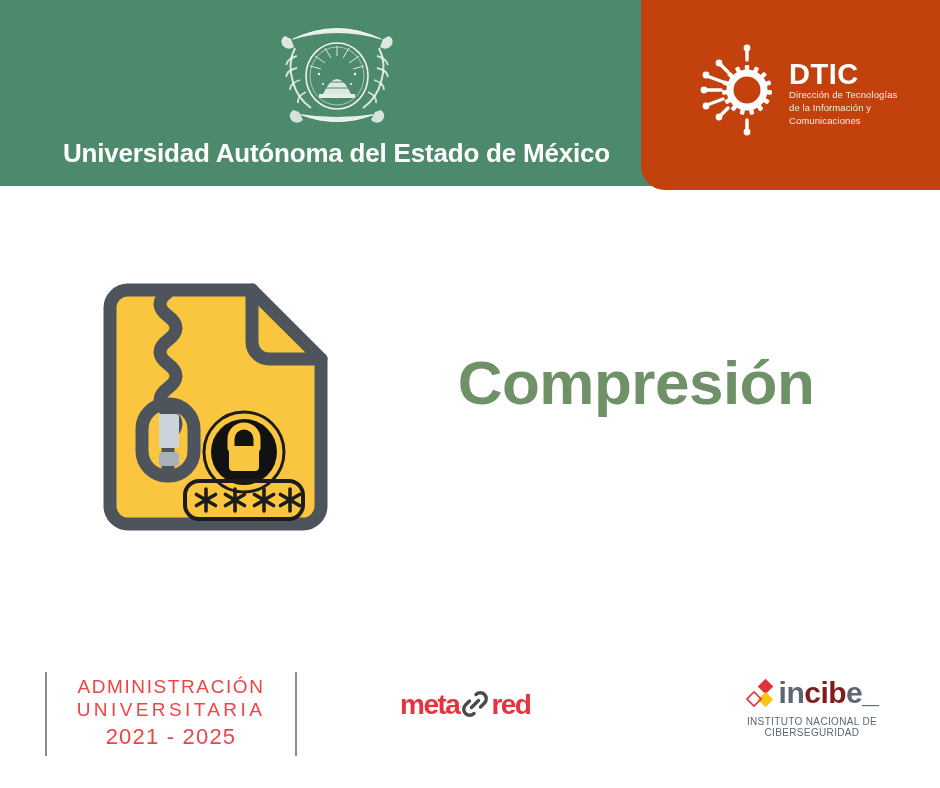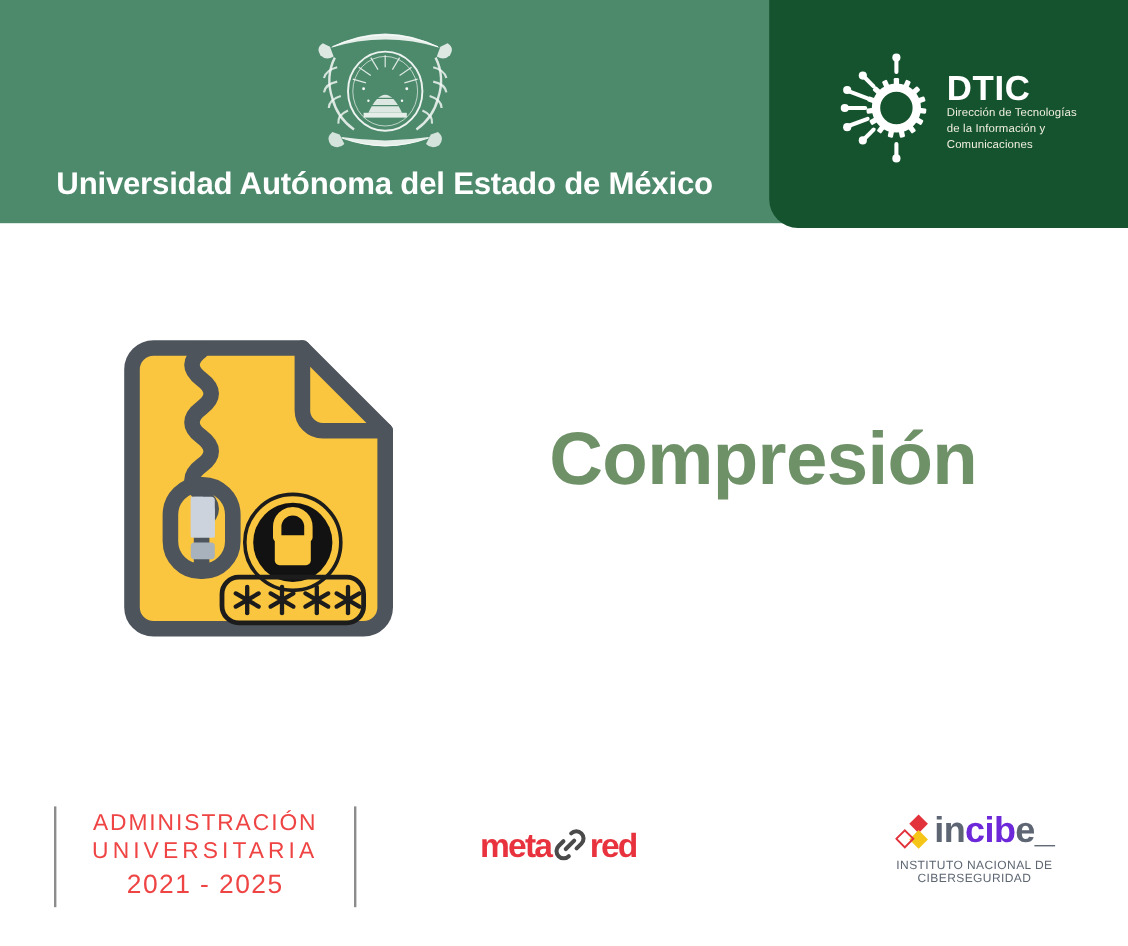--- a/index.html
+++ b/index.html
@@ -11,26 +11,26 @@
     overflow:hidden;
   }
 
   
   #header {
     position:absolute; left:0; top:0; width:940px; height:186px;
     background:#4d8a6c;
   }
   #gold-panel {
     position:absolute; left:641px; top:0; width:299px; height:190px;
-    background:#14532d;
+    background:#c2410c;
     border-bottom-left-radius:24px;
     border-bottom-right-radius:0;
   }
   #uaem-block {
-    position:absolute; left:0; top:0; width:641px; height:146px;
+    position:absolute; left:16px; top:0; width:641px; height:146px;
   }
   #uaem-seal {
     position:absolute; left:50%; top:14px; transform:translateX(-50%);
     width:128px; height:120px;
   }
   #uaem-name {
     position:absolute; left:0; right:0; top:138px;
     text-align:center;
     color:#ffffff;
     font-size:26px;
@@ -104,21 +104,21 @@
   #metared-link { width:30px; height:34px; margin:0 1px; display:inline-block; }
 
   
   #incibe { position:absolute; left:722px; top:34px; width:180px; }
   #incibe-mark { display:flex; align-items:center; justify-content:center; }
   #incibe-diamonds { width:30px; height:30px; margin-right:3px; }
   #incibe-word {
     font-size:30px; font-weight:bold; letter-spacing:-0.5px;
     line-height:1; color:#5d6672;
   }
-  #incibe-word .red { color:#6d28d9; }
+  #incibe-word .red { color:#7f1d1d; }
   #incibe-sub {
     margin-top:8px; text-align:center;
     font-size:10px; color:#5d6672; letter-spacing:0.35px;
   }
 </style>
 </head>
 <body>
 
 <div id="header">
 

